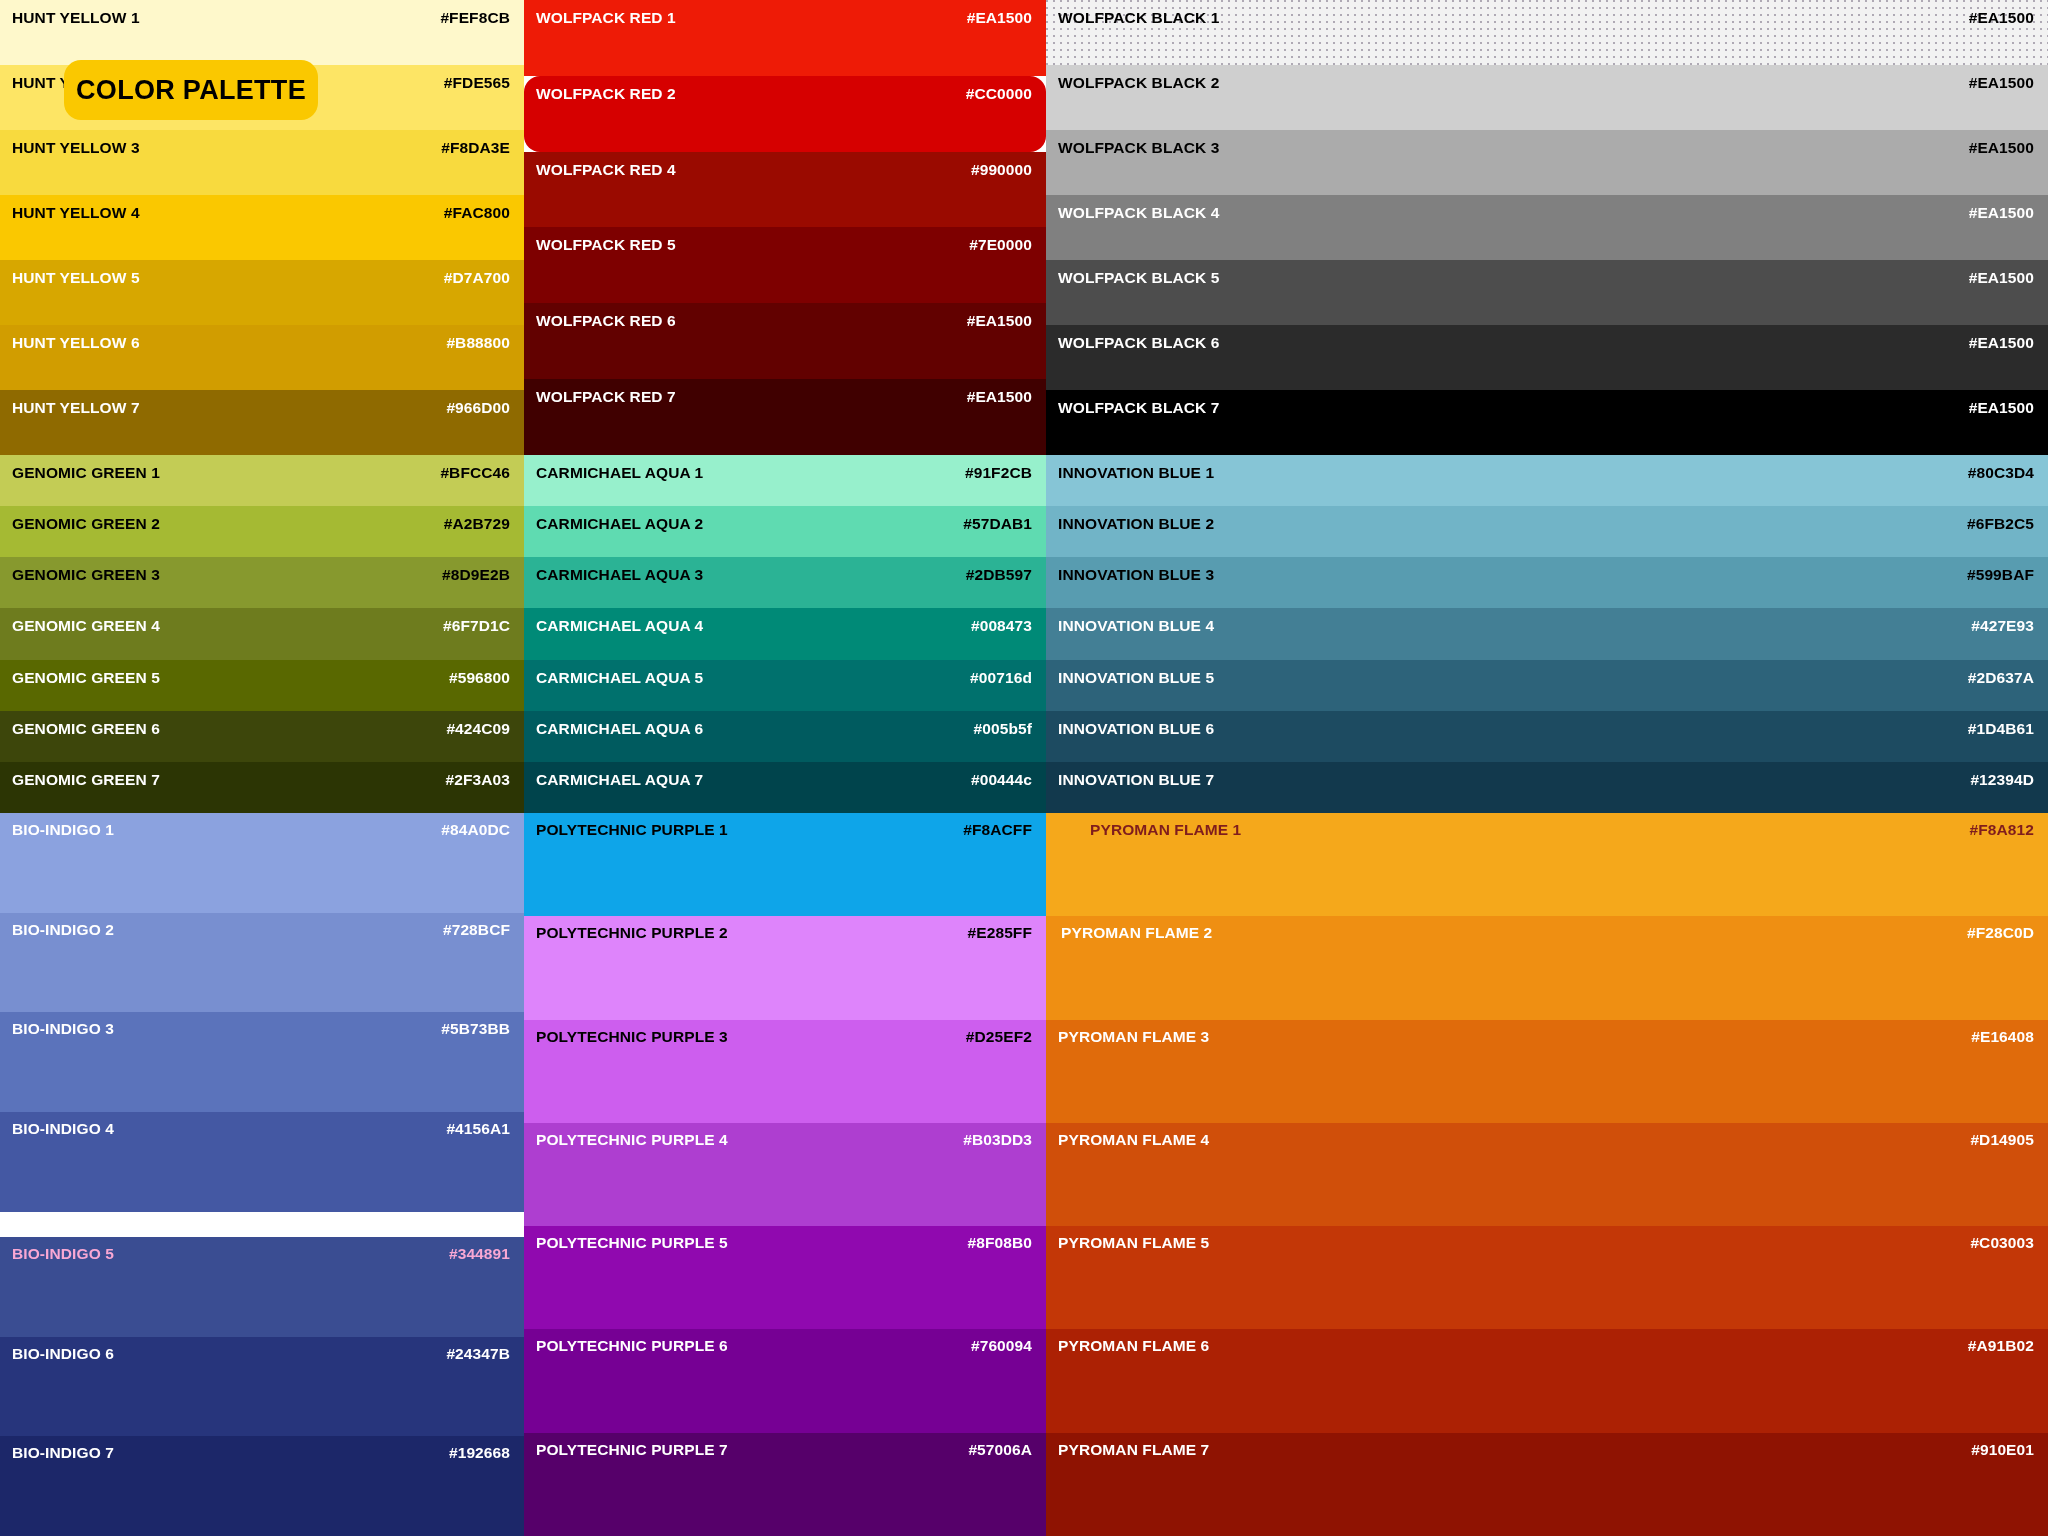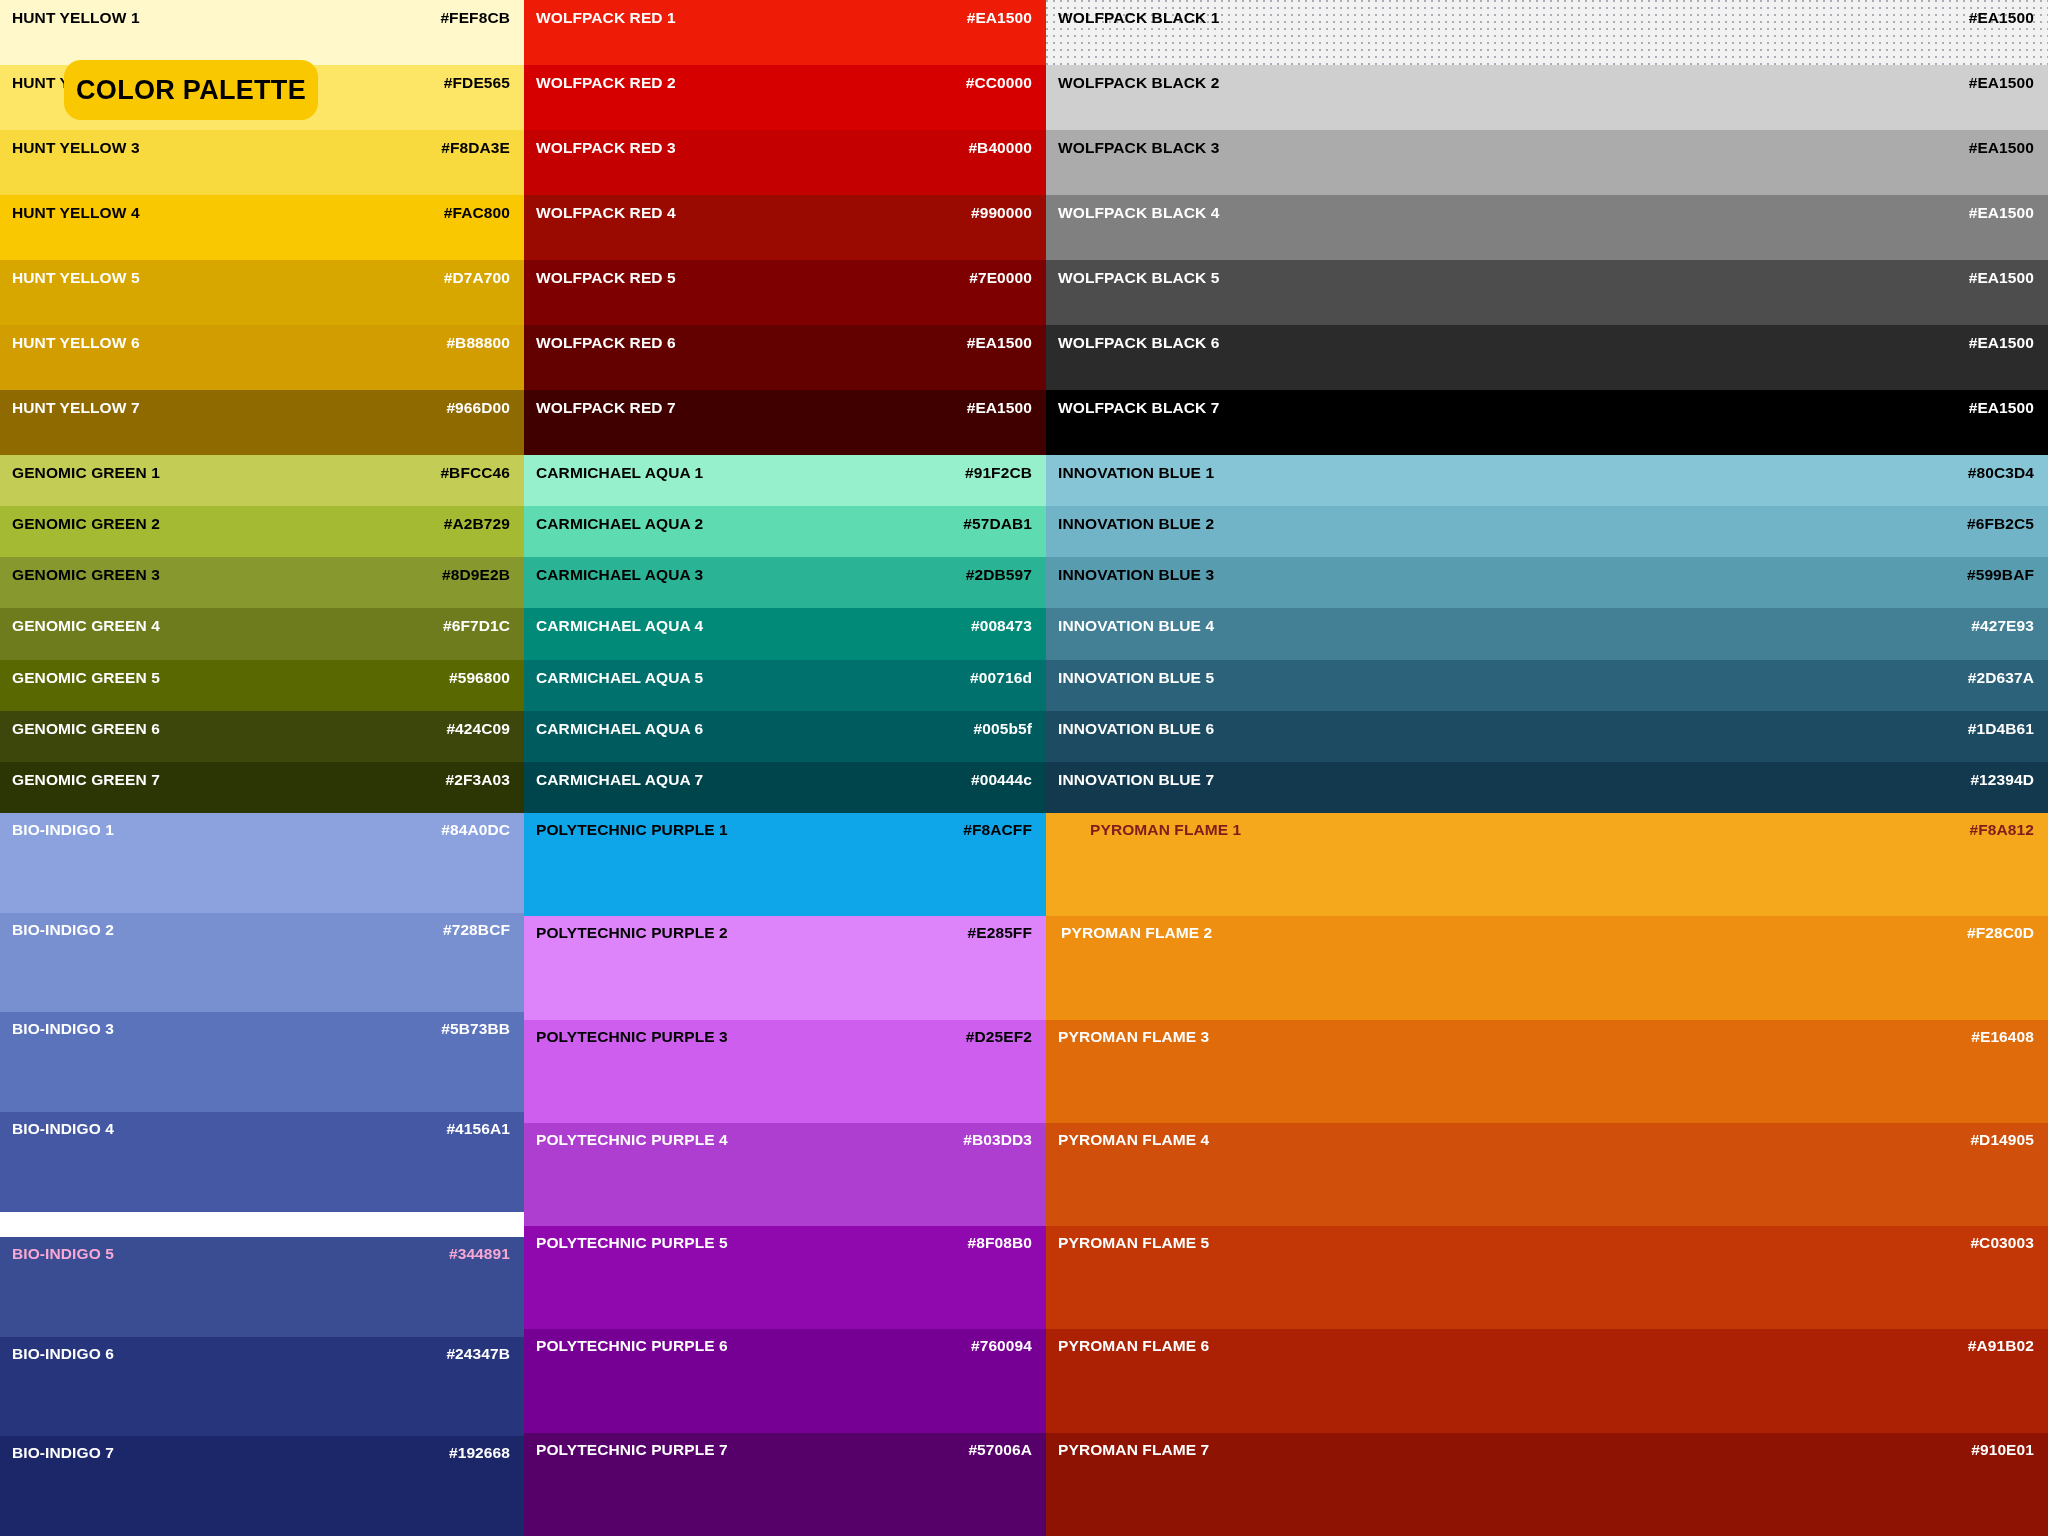--- a/index.html
+++ b/index.html
@@ -103,27 +103,23 @@
       <div class="swatch" style="background-color: rgb(143, 106, 0); color: rgb(255, 255, 255);">
         <span class="sw-name">HUNT YELLOW 7</span>
         <span class="sw-hex">#966D00</span>
       </div>
     </div>
     <div class="col col-b">
       <div class="swatch" style="background-color: rgb(238, 27, 6); color: rgb(255, 255, 255);">
         <span class="sw-name">WOLFPACK RED 1</span>
         <span class="sw-hex">#EA1500</span>
       </div>
-      <div class="swatch" style="background-color: rgb(214, 0, 0); color: rgb(255, 255, 255);">
+      <div class="swatch" style="background-color: rgb(214, 0, 0); color: rgb(255, 255, 255); border-radius: 16px;">
         <span class="sw-name">WOLFPACK RED 2</span>
         <span class="sw-hex">#CC0000</span>
-      </div>
-      <div class="swatch" style="background-color: rgb(196, 0, 0); color: rgb(255, 255, 255);">
-        <span class="sw-name">WOLFPACK RED 3</span>
-        <span class="sw-hex">#B40000</span>
       </div>
       <div class="swatch" style="background-color: rgb(154, 10, 0); color: rgb(255, 255, 255);">
         <span class="sw-name">WOLFPACK RED 4</span>
         <span class="sw-hex">#990000</span>
       </div>
       <div class="swatch" style="background-color: rgb(126, 0, 0); color: rgb(255, 255, 255);">
         <span class="sw-name">WOLFPACK RED 5</span>
         <span class="sw-hex">#7E0000</span>
       </div>
       <div class="swatch" style="background-color: rgb(98, 1, 0); color: rgb(255, 255, 255);">

